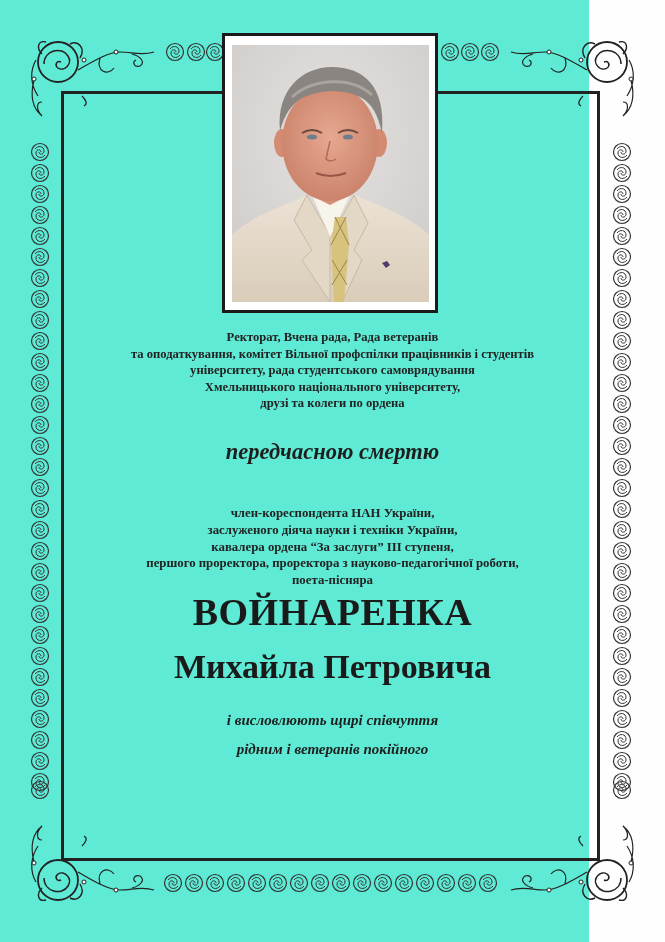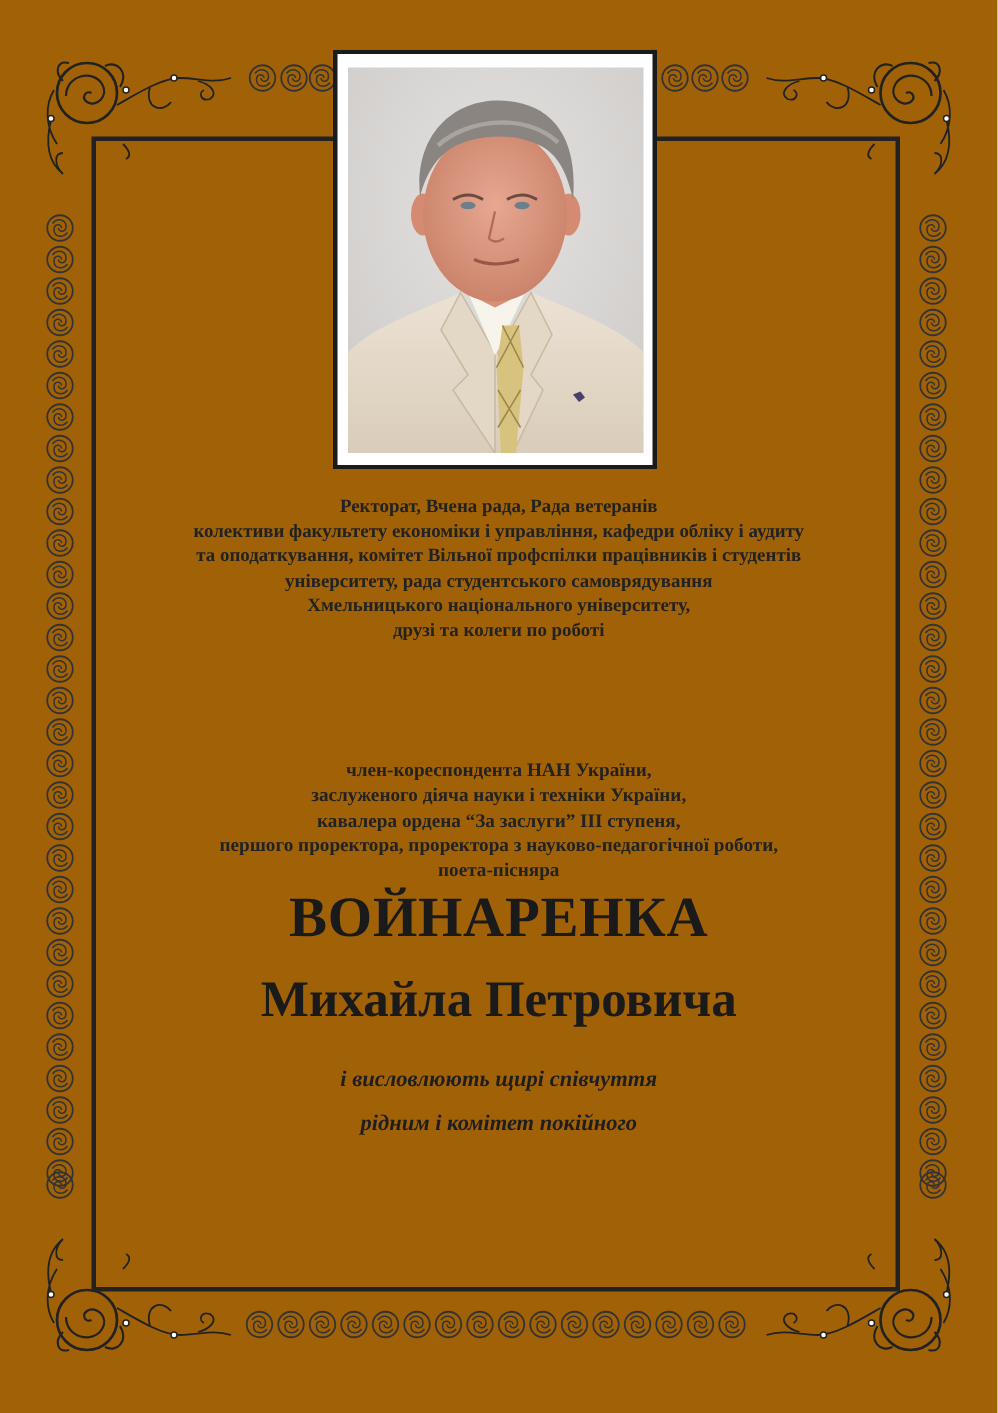--- a/index.html
+++ b/index.html
@@ -1,18 +1,18 @@
 <!DOCTYPE html>
 <html><head>
 <meta charset="utf-8">
 <style>
   html, body { margin: 0; padding: 0; background: #fefefe; }
   body { width: 665px; height: 942px; position: relative; overflow: hidden;
          font-family: "Liberation Serif", "DejaVu Serif", serif; color: #1a1a1a; }
-  .page { position: absolute; left: 0; top: 0; width: 665px; height: 942px; background: #a16207; }
+  .page { position: absolute; left: 0; top: 0; width: 589px; height: 942px; background: #5eead4; }
   .inner-frame { position: absolute; left: 61px; top: 91px; width: 539px; height: 770px;
                  border: 3px solid #222; box-sizing: border-box; }
   .ornament-layer { position: absolute; left: 0; top: 0; width: 665px; height: 942px; }
   .photo-frame { position: absolute; left: 222px; top: 33px; width: 216px; height: 280px;
                  background: #fff; border: 3px solid #1b1b1b; box-sizing: border-box; }
   .photo { position: absolute; left: 232px; top: 45px; width: 197px; height: 257px; overflow: hidden;
            background: #d9d7d5; }
   .text-block { position: absolute; left: 70px; width: 525px; text-align: center; }
   .orgs { top: 329px; font-weight: bold; font-size: 12.6px; line-height: 16.6px; color: #222; }
   .mourn { top: 437px; font-weight: bold; font-style: italic; font-size: 22.5px; line-height: 30px; color: #1e1e1e; }
@@ -200,39 +200,39 @@
       <ellipse cx="116" cy="92" rx="5" ry="2.5" fill="#6e7f8c"></ellipse>
 
       <path d="M98,96 L94,114 Q98,118 104,114" stroke="#b46b54" stroke-width="1.5" fill="none"></path>
 
       <path d="M84,128 Q98,134 114,128" stroke="#9b5548" stroke-width="2" fill="none"></path>
     </svg>
   </div>
 
   <div class="text-block orgs">
     <span class="line">Ректорат, Вчена рада, Рада ветеранів</span>
-    <span class="line">колективи факультету економіки і управління, кафедри обліку і аудиту</span>
     <span class="line">та оподаткування,  комітет Вільної профспілки працівників і студентів</span>
     <span class="line">університету, рада студентського самоврядування</span>
     <span class="line">Хмельницького національного університету,</span>
-    <span class="line">друзі та колеги по роботі</span>
+    <span class="line">друзі та колеги по ордена</span>
   </div>
 
   <div class="text-block mourn">
+    <span class="line">передчасною смертю</span>
   </div>
 
   <div class="text-block titles">
     <span class="line">член-кореспондента НАН України,</span>
     <span class="line">заслуженого діяча науки і техніки України,</span>
     <span class="line">кавалера ордена “За заслуги” ІІІ ступеня,</span>
     <span class="line">першого проректора, проректора з науково-педагогічної роботи,</span>
     <span class="line">поета-пісняра</span>
   </div>
 
   <div class="text-block surname">ВОЙНАРЕНКА</div>
   <div class="text-block given">Михайла Петровича</div>
 
   <div class="text-block condolence">
     <span class="line">і висловлюють щирі співчуття</span>
-    <span class="line">рідним і комітет покійного</span>
+    <span class="line">рідним і ветеранів покійного</span>
   </div>
 
 </div>
 
 </body></html>

